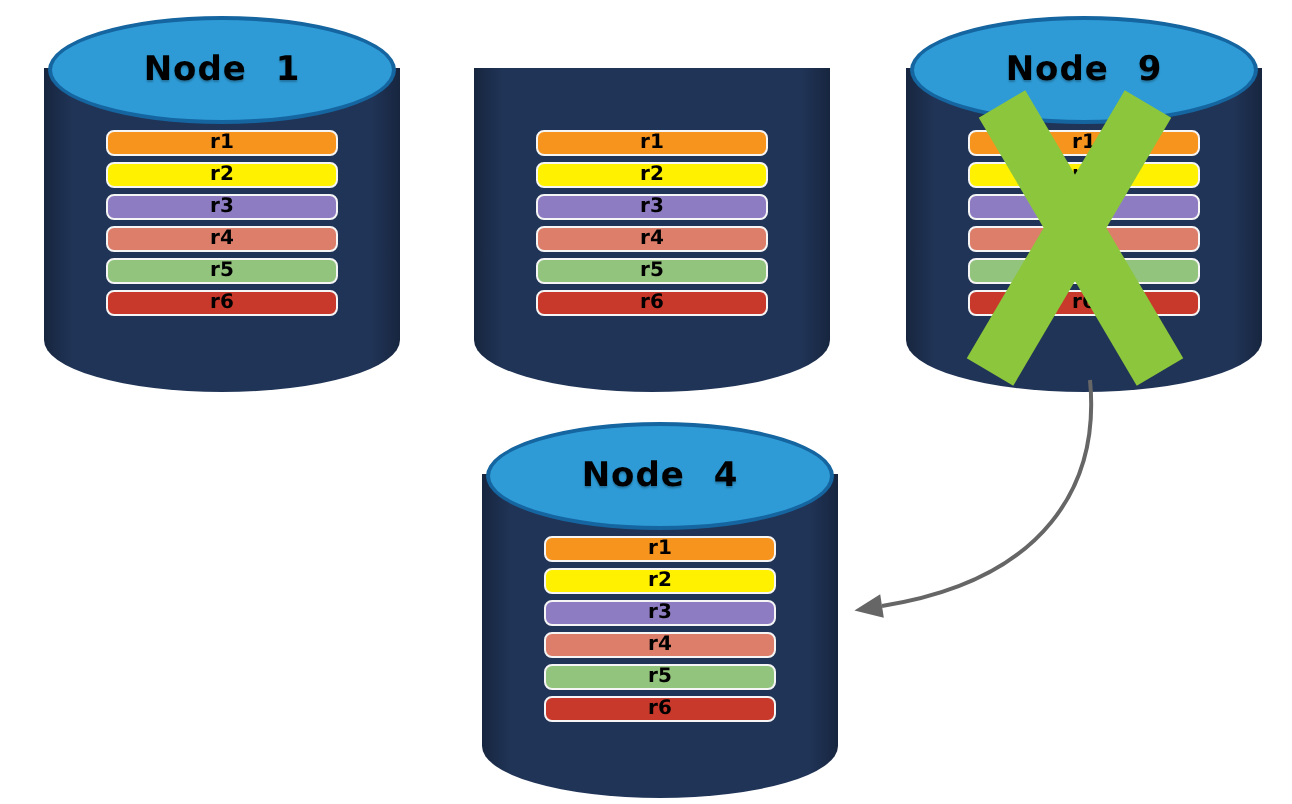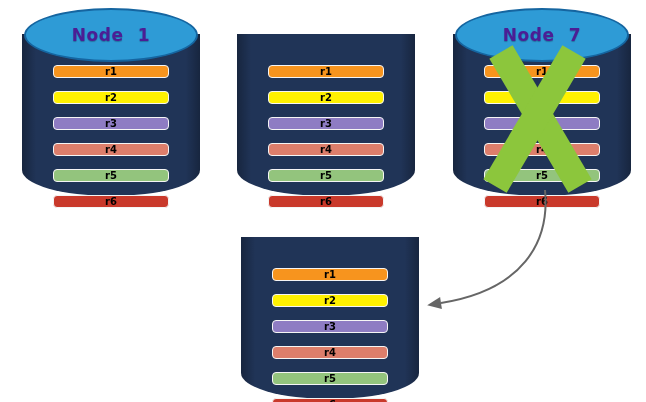--- a/index.html
+++ b/index.html
@@ -18,26 +18,26 @@
     background:#203457;
     border-radius:0 0 50% 50% / 0 0 26px 26px;
     background-image:linear-gradient(to right, rgba(0,0,0,0.28) 0%, rgba(0,0,0,0) 8%, rgba(0,0,0,0) 92%, rgba(0,0,0,0.28) 100%);
   }
   .cyl-top {
     position:absolute; left:2px; right:2px; top:0; height:54px;
     border-radius:50%; border:2px solid #1565A0; box-sizing:border-box;
     display:flex; align-items:center; justify-content:center;
   }
   .node-title {
-    color:#4c1d95; font-weight:bold; font-size:17px; word-spacing:8px;
+    color:#000000; font-weight:bold; font-size:17px; word-spacing:8px;
     letter-spacing:0.5px; text-shadow:0 1px 1px rgba(0,0,0,0.25);text-align:center;
   }
   .rows { position:absolute; left:0; right:0; top:57px; }
   .row {
-    width:116px; height:13px; box-sizing:border-box; margin:0 auto 13px auto;
+    width:116px; height:13px; box-sizing:border-box; margin:0 auto 3px auto;
     border:1px solid #f5f5f5; border-radius:4px;
     font-size:10px; font-weight:bold; color:#000;
     text-align:center; line-height:11px;
   }
   .overlay { position:absolute; left:0; top:0; width:646px; height:402px; pointer-events:none; }
 </style>
 </head>
 <body>
 
 <div class="canvas">
@@ -73,33 +73,36 @@
     <div class="cyl-body" style="background-color: rgb(32, 52, 87);"></div>
     <div class="rows">
       <div class="row" style="background-color: rgb(247, 148, 30);">r1</div>
       <div class="row" style="background-color: rgb(255, 241, 0);">r2</div>
       <div class="row" style="background-color: rgb(142, 124, 195);">r3</div>
       <div class="row" style="background-color: rgb(221, 126, 107);">r4</div>
       <div class="row" style="background-color: rgb(147, 196, 125);">r5</div>
       <div class="row" style="background-color: rgb(201, 57, 43);">r6</div>
     </div>
     <div class="cyl-top" style="background-color: rgb(46, 155, 214); border-color: rgb(21, 101, 160);">
-      <span class="node-title">Node 7</span>
+      <span class="node-title">Node 9</span>
     </div>
   </div>
 
   <div class="node pos4">
     <div class="cyl-body" style="background-color: rgb(32, 52, 87);"></div>
     <div class="rows">
       <div class="row" style="background-color: rgb(247, 148, 30);">r1</div>
       <div class="row" style="background-color: rgb(255, 241, 0);">r2</div>
       <div class="row" style="background-color: rgb(142, 124, 195);">r3</div>
       <div class="row" style="background-color: rgb(221, 126, 107);">r4</div>
       <div class="row" style="background-color: rgb(147, 196, 125);">r5</div>
       <div class="row" style="background-color: rgb(201, 57, 43);">r6</div>
+    </div>
+    <div class="cyl-top" style="background-color: rgb(46, 155, 214); border-color: rgb(21, 101, 160);">
+      <span class="node-title">Node 4</span>
     </div>
   </div>
 
   <svg class="overlay" viewBox="0 0 646 402">
     <g>
       <line x1="501" y1="52" x2="580" y2="186" stroke-width="27" stroke-linecap="butt" style="stroke: rgb(140, 198, 60);"></line>
       <line x1="574" y1="52" x2="495" y2="186" stroke-width="27" stroke-linecap="butt" style="stroke: rgb(140, 198, 60);"></line>
     </g>
     <path d="M 545 190 C 550 242, 523 290, 441 303" fill="none" stroke-width="2" style="stroke: rgb(102, 102, 102);"></path>
     <polygon points="427.2,305.2 440.1,297.1 441.9,308.9" style="fill: rgb(102, 102, 102);"></polygon>

